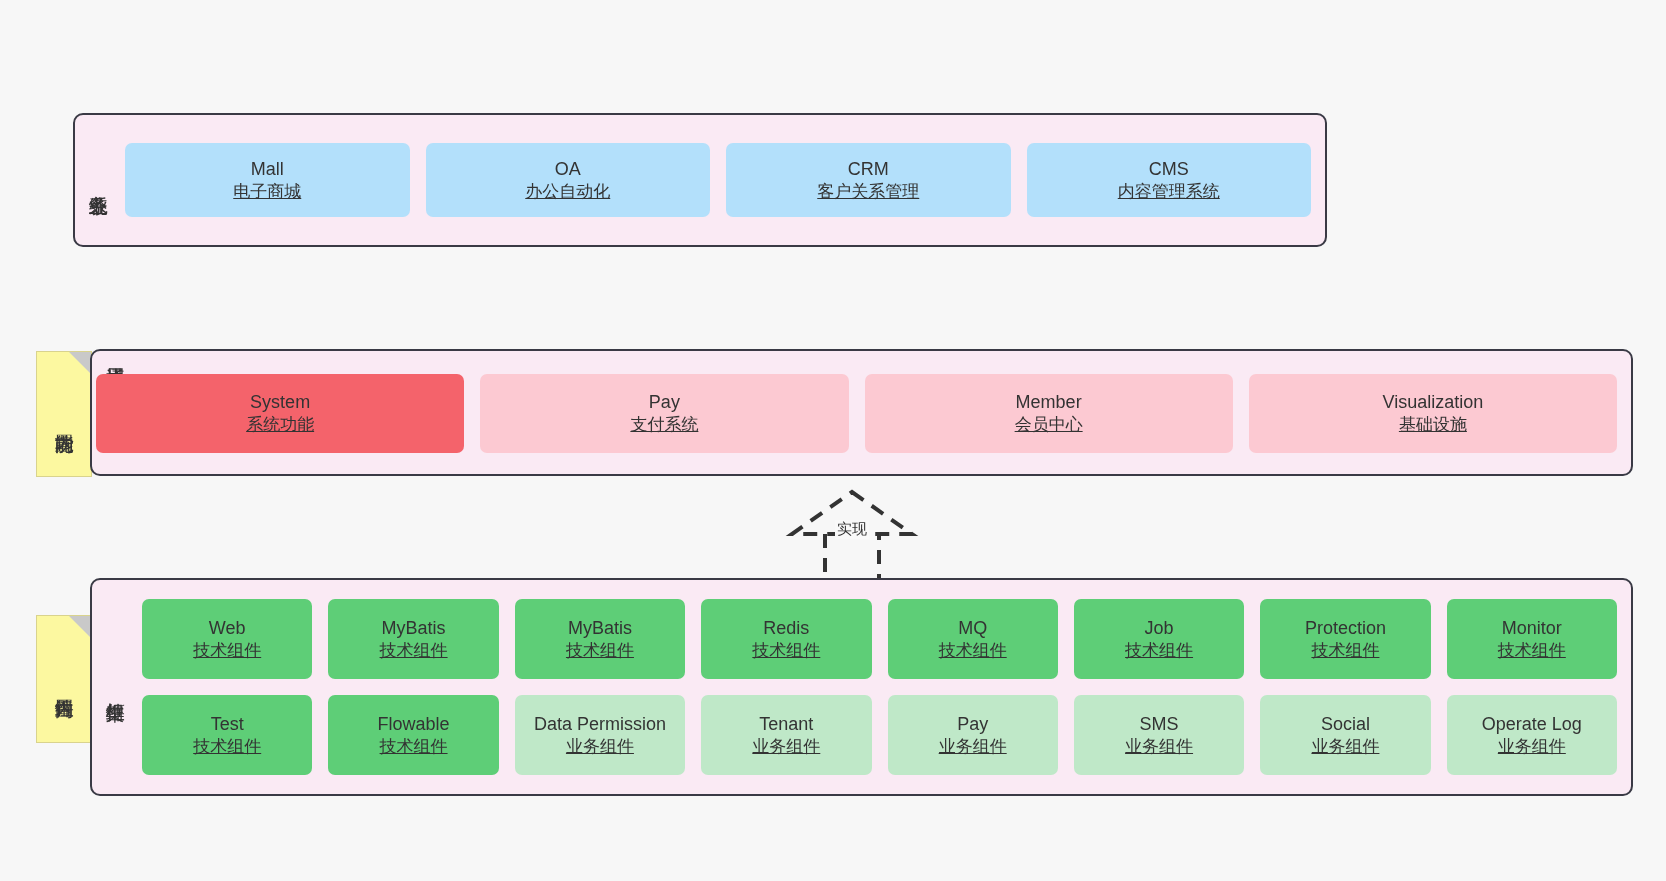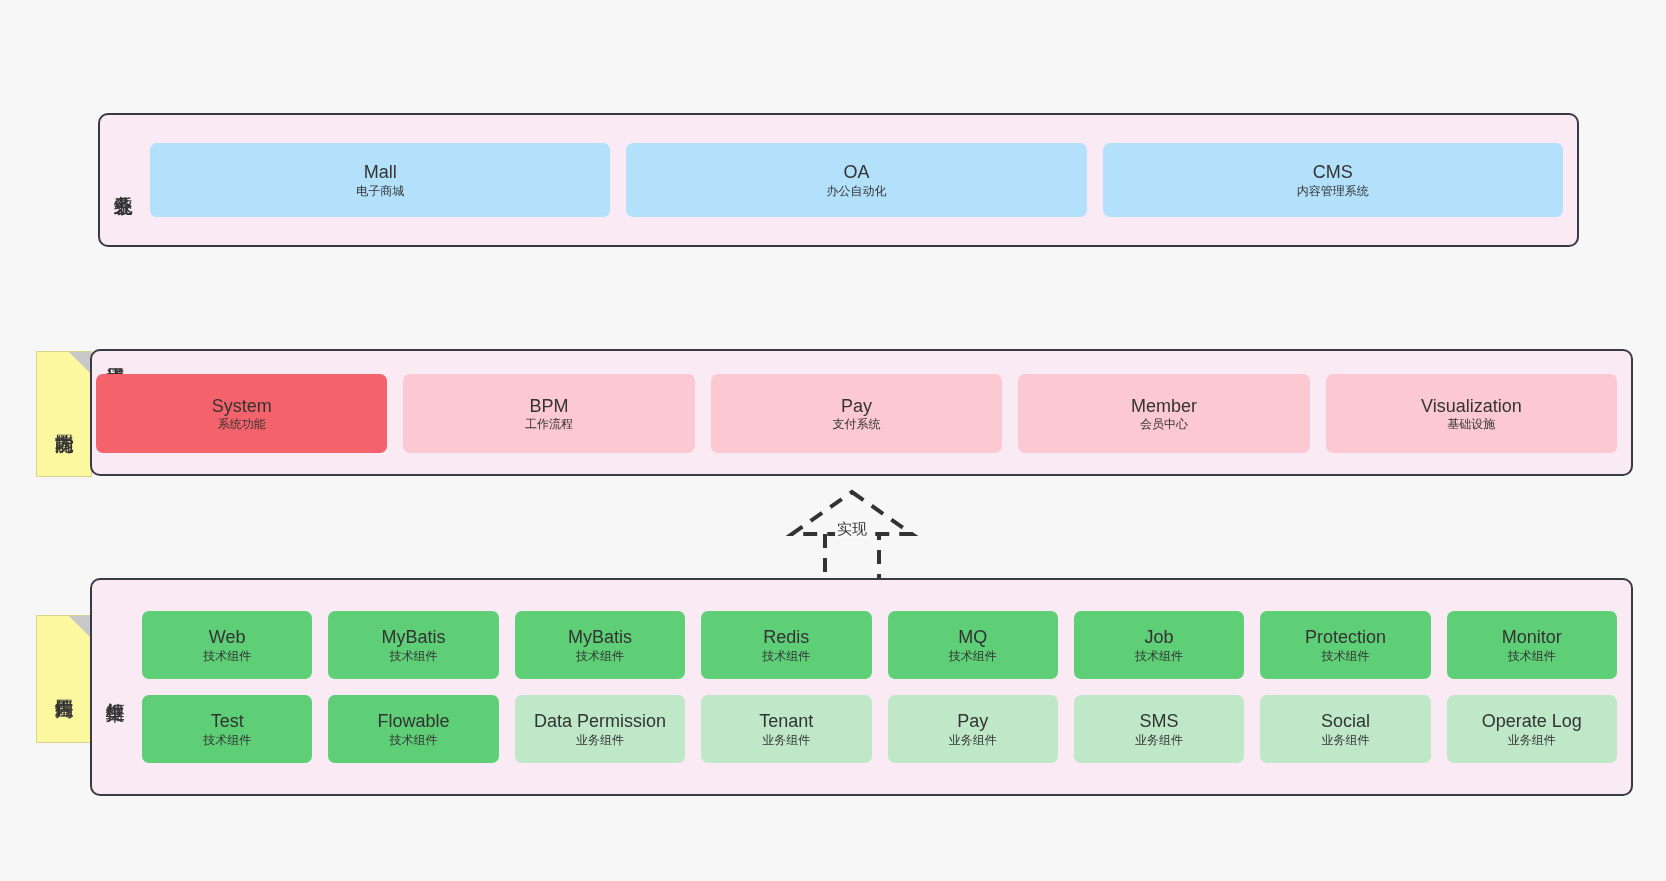--- a/index.html
+++ b/index.html
@@ -29,21 +29,21 @@
     position: absolute;
     box-sizing: border-box;
     background: #faeaf4;
     border: 2px solid #3a3a45;
     border-radius: 10px;
     display: flex;
     flex-direction: row;
     align-items: stretch;
   }
 
-  #panel-business { left: 98px; top: 113px; width: 1481px; height: 134px; }
+  #panel-business { left: 73px; top: 113px; width: 1254px; height: 134px; }
   #panel-common   { left: 90px; top: 349px; width: 1543px; height: 127px; flex-direction: column; }
   #panel-framework{ left: 90px; top: 578px; width: 1543px; height: 218px; }
 
   
   .layer-title {
     flex: 0 0 auto;
     width: 46px;
     display: flex;
     align-items: center;
     justify-content: center;
@@ -83,25 +83,25 @@
     flex-direction: column;
     align-items: center;
     justify-content: center;
     text-align: center;
     line-height: 1.26;
     color: #333333;
     padding: 4px 6px;
     box-sizing: border-box;
   }
   .node .node-en { font-size: 18px; }
-  .node .node-cn { font-size: 12px; }
+  .node .node-cn { font-size: 17px; text-decoration: underline; }
 
   #panel-business .node { height: 74px; background: #b3e0fb; }
   #panel-common   .node { height: 79px; }
-  #panel-framework .node { height: 68px; }
+  #panel-framework .node { height: 80px; }
 
   .fill-blue        { background: #b3e0fb; }
   .fill-red         { background: #f4636b; }
   .fill-pink        { background: #fcc9d2; }
   .fill-green       { background: #5ece77; }
   .fill-light-green { background: #bfe8c8; }
 
   
   .sticky-note {
     position: absolute;
@@ -169,20 +169,24 @@
       <div class="node-row">
         <div class="node fill-blue">
           <span class="node-en">Mall</span>
           <span class="node-cn">电子商城</span>
         </div>
         <div class="node fill-blue">
           <span class="node-en">OA</span>
           <span class="node-cn">办公自动化</span>
         </div>
         <div class="node fill-blue">
+          <span class="node-en">CRM</span>
+          <span class="node-cn">客户关系管理</span>
+        </div>
+        <div class="node fill-blue">
           <span class="node-en">CMS</span>
           <span class="node-cn">内容管理系统</span>
         </div>
       </div>
     </div>
   </div>
 
 
   <div class="sticky-note" id="sticky-builtin-function">
     <span class="fold"></span>
@@ -191,24 +195,20 @@
 
   <div class="layer-panel" id="panel-common">
     <div class="layer-title">通用模块</div>
     <div class="layer-body">
       <div class="node-row">
         <div class="node fill-red">
           <span class="node-en">System</span>
           <span class="node-cn">系统功能</span>
         </div>
         <div class="node fill-pink">
-          <span class="node-en">BPM</span>
-          <span class="node-cn">工作流程</span>
-        </div>
-        <div class="node fill-pink">
           <span class="node-en">Pay</span>
           <span class="node-cn">支付系统</span>
         </div>
         <div class="node fill-pink">
           <span class="node-en">Member</span>
           <span class="node-cn">会员中心</span>
         </div>
         <div class="node fill-pink">
           <span class="node-en">Visualization</span>
           <span class="node-cn">基础设施</span>

